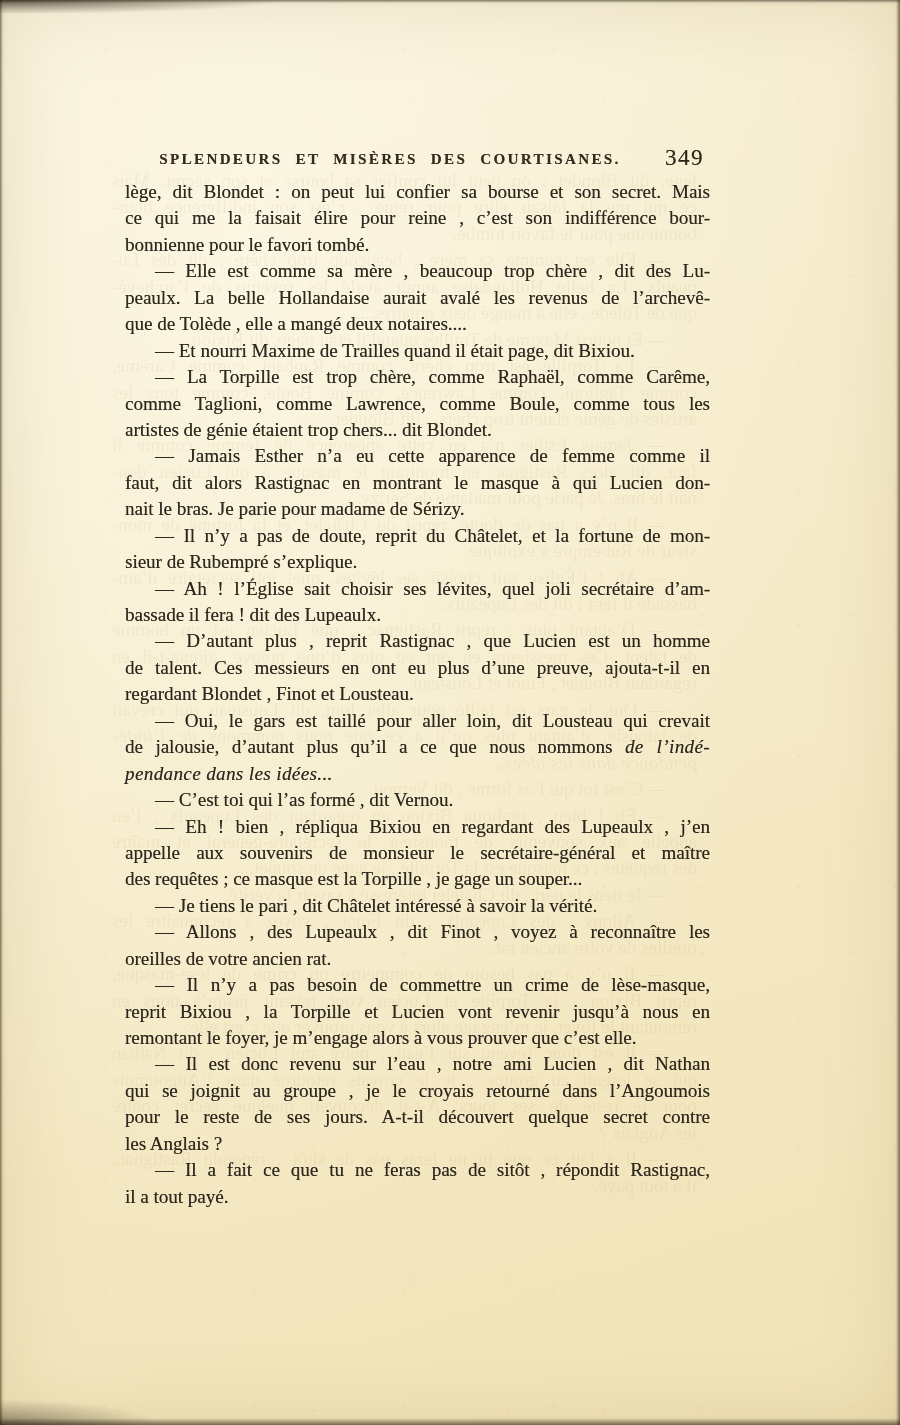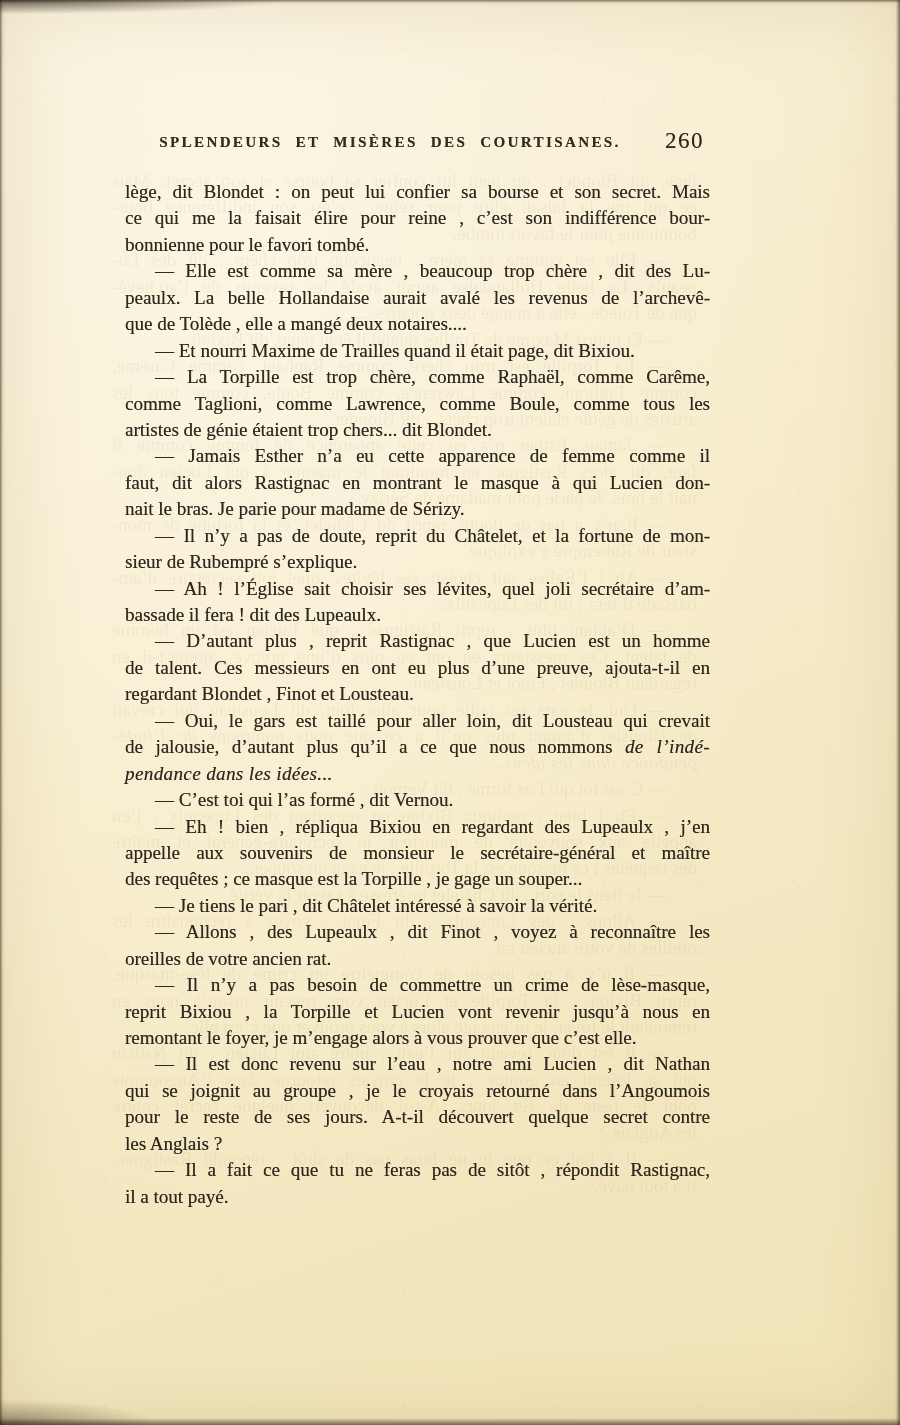--- a/index.html
+++ b/index.html
@@ -39,21 +39,21 @@
   .corner-smudge-tl {
     top: 0; left: 0; width: 280px; height: 14px;
     background: radial-gradient(ellipse at 0% 0%, rgba(28,22,10,0.65), rgba(28,22,10,0) 72%);
   }
   .corner-smudge-bl {
     bottom: 0; left: 0; width: 160px; height: 26px;
     background: radial-gradient(ellipse at 0% 100%, rgba(28,22,10,0.45), rgba(28,22,10,0) 70%);
   }
 
   .running-head {
-    position: absolute; top: 130px; left: 125px; width: 585px; height: 28px;
+    position: absolute; top: 147px; left: 125px; width: 585px; height: 28px;
     color: var(--ink);
   }
   .head-title {
     position: absolute; left: 0; right: 55px; top: 4px;
     text-align: center;
     font-size: 15px; font-weight: bold;
     letter-spacing: 2.4px; word-spacing: 7px;
     color: #332b1e;
     text-shadow: 0.3px 0.3px 0 rgba(51,43,30,0.45);
     white-space: nowrap;
@@ -133,21 +133,21 @@
       <div class="line para-start"><span>— Il est donc revenu sur l’eau , notre ami Lucien , dit Nathan</span></div>
       <div class="line"><span>qui se joignit au groupe , je le croyais retourné dans l’Angoumois</span></div>
       <div class="line"><span>pour le reste de ses jours. A-t-il découvert quelque secret contre</span></div>
       <div class="line para-end"><span>les Anglais ?</span></div>
       <div class="line para-start"><span>— Il a fait ce que tu ne feras pas de sitôt , répondit Rastignac,</span></div>
       <div class="line para-end"><span>il a tout payé.</span></div>
     </div>
 
   <div class="running-head">
     <div class="head-title">SPLENDEURS ET MISÈRES DES COURTISANES.</div>
-    <div class="head-number">260</div>
+    <div class="head-number">349</div>
   </div>
 
   <div class="body-text">
       <div class="line"><span>lège, dit Blondet : on peut lui confier sa bourse et son secret. Mais</span></div>
       <div class="line"><span>ce qui me la faisait élire pour reine , c’est son indifférence bour-</span></div>
       <div class="line para-end"><span>bonnienne pour le favori tombé.</span></div>
       <div class="line para-start"><span>— Elle est comme sa mère , beaucoup trop chère , dit des Lu-</span></div>
       <div class="line"><span>peaulx. La belle Hollandaise aurait avalé les revenus de l’archevê-</span></div>
       <div class="line para-end"><span>que de Tolède , elle a mangé deux notaires....</span></div>
       <div class="line para-start para-end"><span>— Et nourri Maxime de Trailles quand il était page, dit Bixiou.</span></div>

